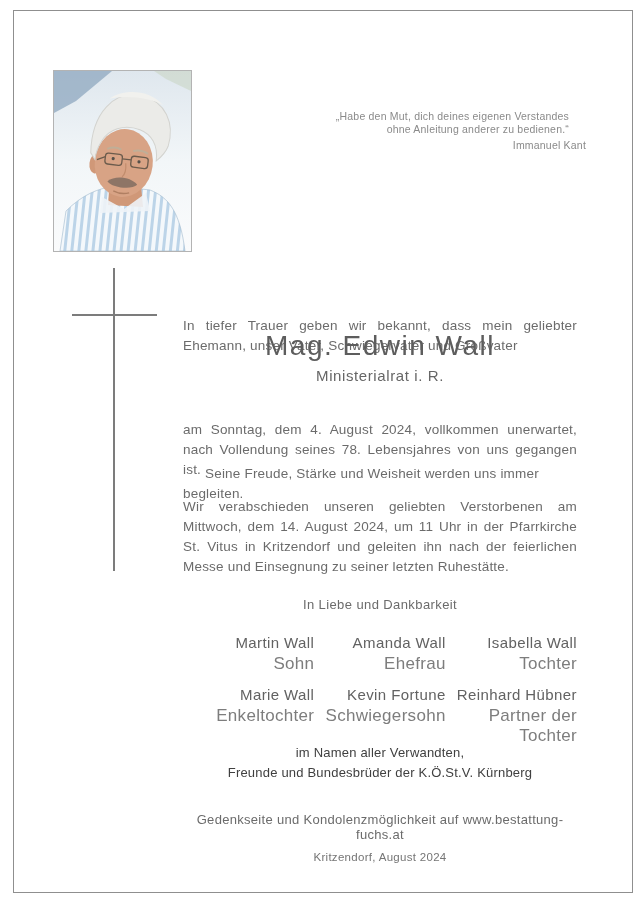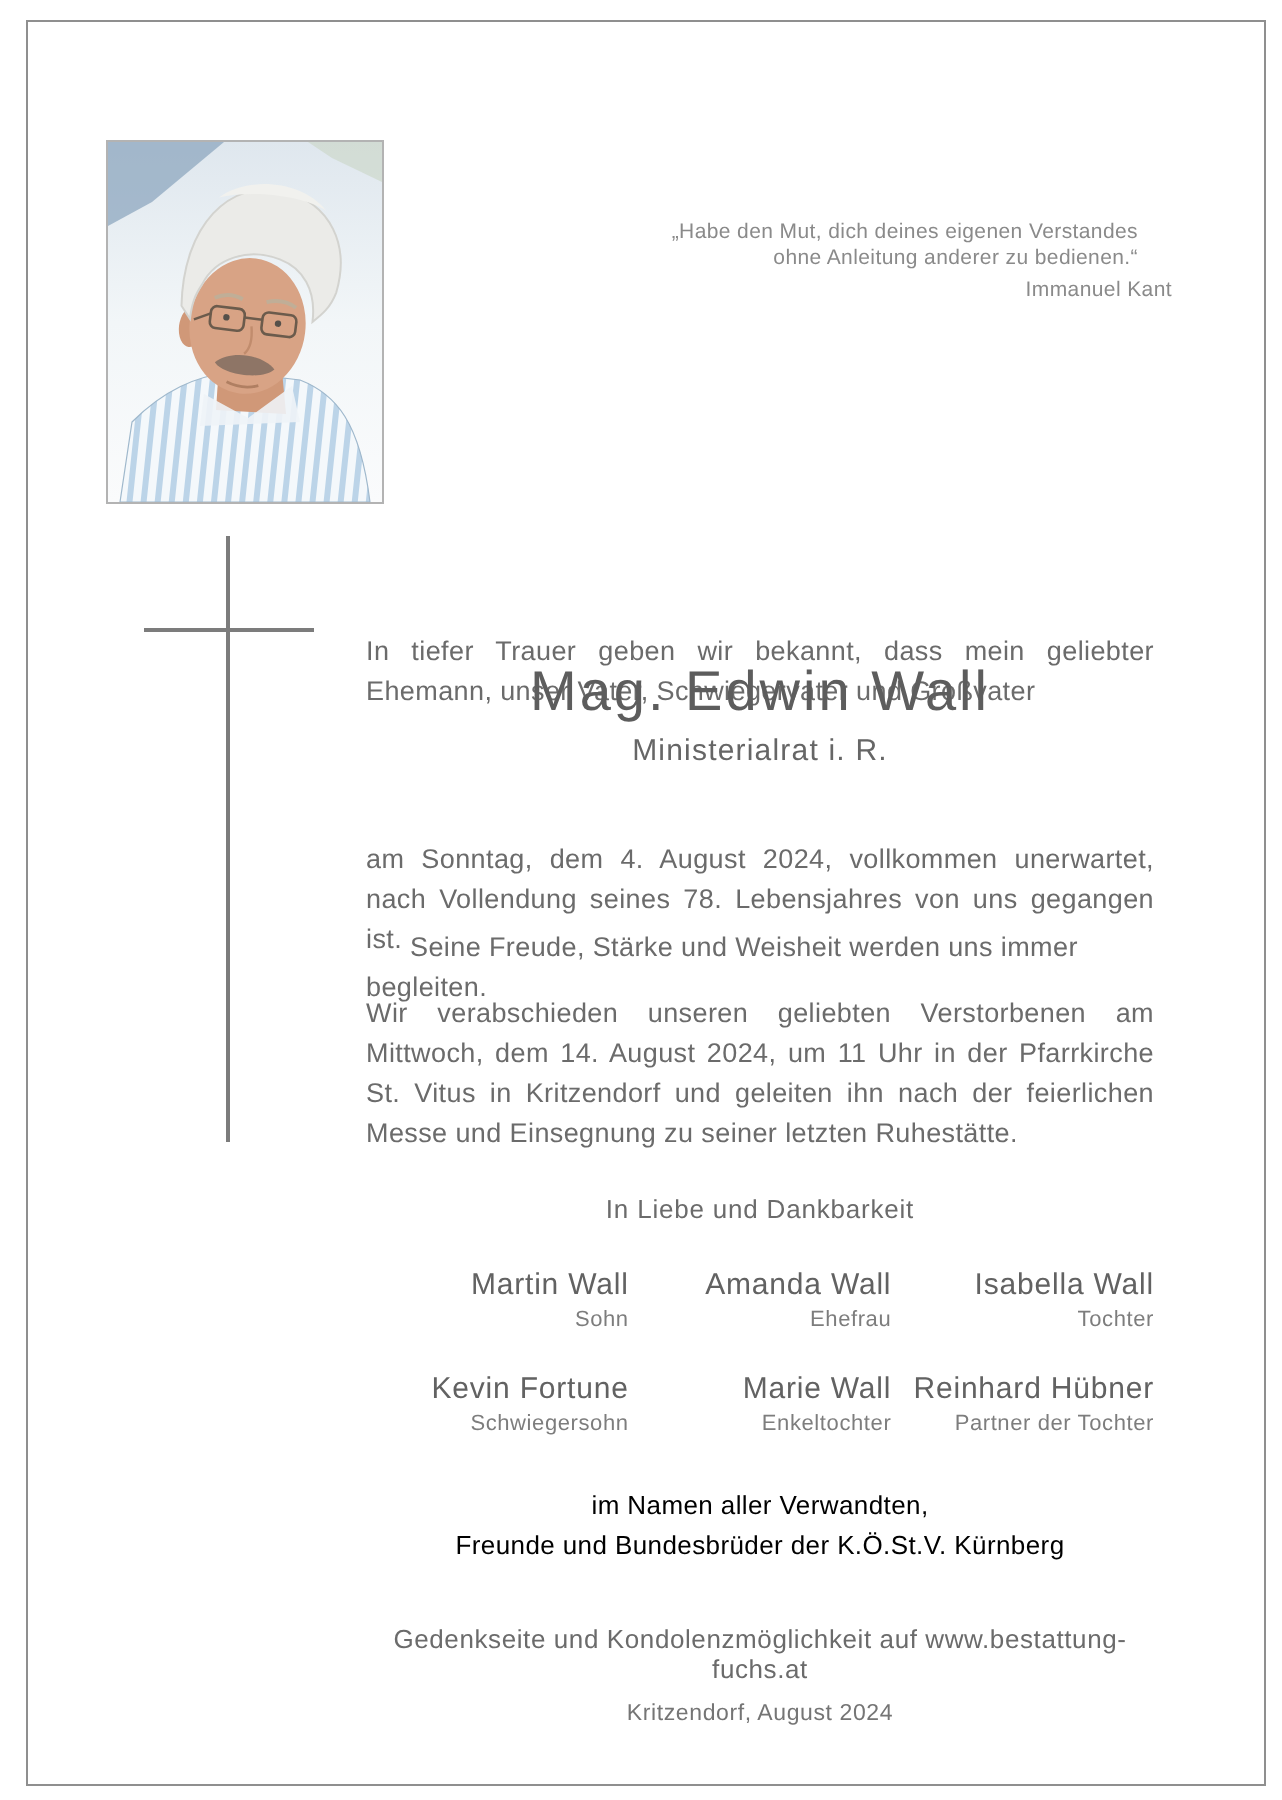--- a/index.html
+++ b/index.html
@@ -51,22 +51,22 @@
   }
   .death{top:420px;}
   .tribute{top:464px;text-align:left;text-indent:22px;}
   .funeral{top:497px;}
   .liebe{top:597px;text-align:center;font-size:13px;letter-spacing:0.4px;color:#6b6b6b;}
   .names-row{display:flex;}
   .names-row .mourner{flex:1 1 0;text-align:right;}
   .row1{top:634px;}
   .row2{top:686px;}
   .mourner .m-name{font-size:15px;letter-spacing:0.4px;color:#626262;}
-  .mourner .m-rel{font-size:11px;letter-spacing:0.3px;color:#7d7d7d;margin-top:3px;}
-  .closing{top:743px;text-align:center;font-size:13px;line-height:20px;letter-spacing:0.2px;color:#000000;}
+  .mourner .m-rel{font-size:17px;letter-spacing:0.3px;color:#7d7d7d;margin-top:3px;}
+  .closing{top:743px;text-align:center;font-size:13px;line-height:20px;letter-spacing:0.2px;color:#404040;}
   .memorial{top:812px;text-align:center;font-size:13px;letter-spacing:0.3px;color:#6b6b6b;}
   .place-date{top:851px;text-align:center;font-size:11.5px;letter-spacing:0.3px;color:#757575;}
 </style>
 </head>
 <body>
 
 <div class="card">
   <div class="frame"></div>
 
   <div class="photo">
@@ -151,26 +151,26 @@
       <div class="m-rel">Ehefrau</div>
     </div>
     <div class="mourner">
       <div class="m-name">Isabella Wall</div>
       <div class="m-rel">Tochter</div>
     </div>
   </div>
 
   <div class="col-block names-row row2">
     <div class="mourner">
+      <div class="m-name">Marie Wall</div>
+      <div class="m-rel">Enkeltochter</div>
+    </div>
+    <div class="mourner">
       <div class="m-name">Kevin Fortune</div>
       <div class="m-rel">Schwiegersohn</div>
-    </div>
-    <div class="mourner">
-      <div class="m-name">Marie Wall</div>
-      <div class="m-rel">Enkeltochter</div>
     </div>
     <div class="mourner">
       <div class="m-name">Reinhard Hübner</div>
       <div class="m-rel">Partner der Tochter</div>
     </div>
   </div>
 
   <div class="col-block closing">
     <div>im Namen aller Verwandten,</div>
     <div>Freunde und Bundesbrüder der K.Ö.St.V. Kürnberg</div>

